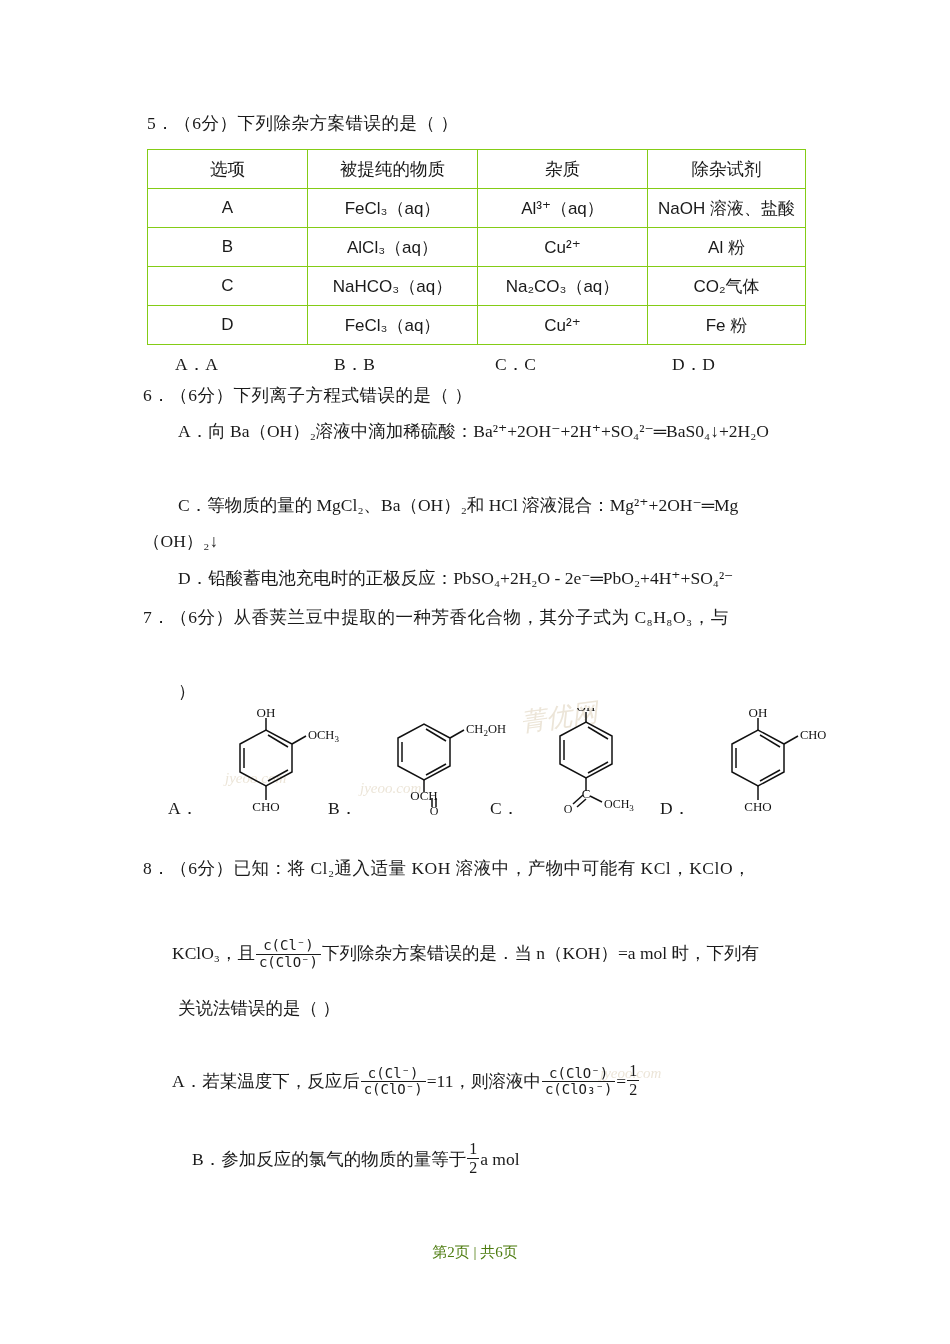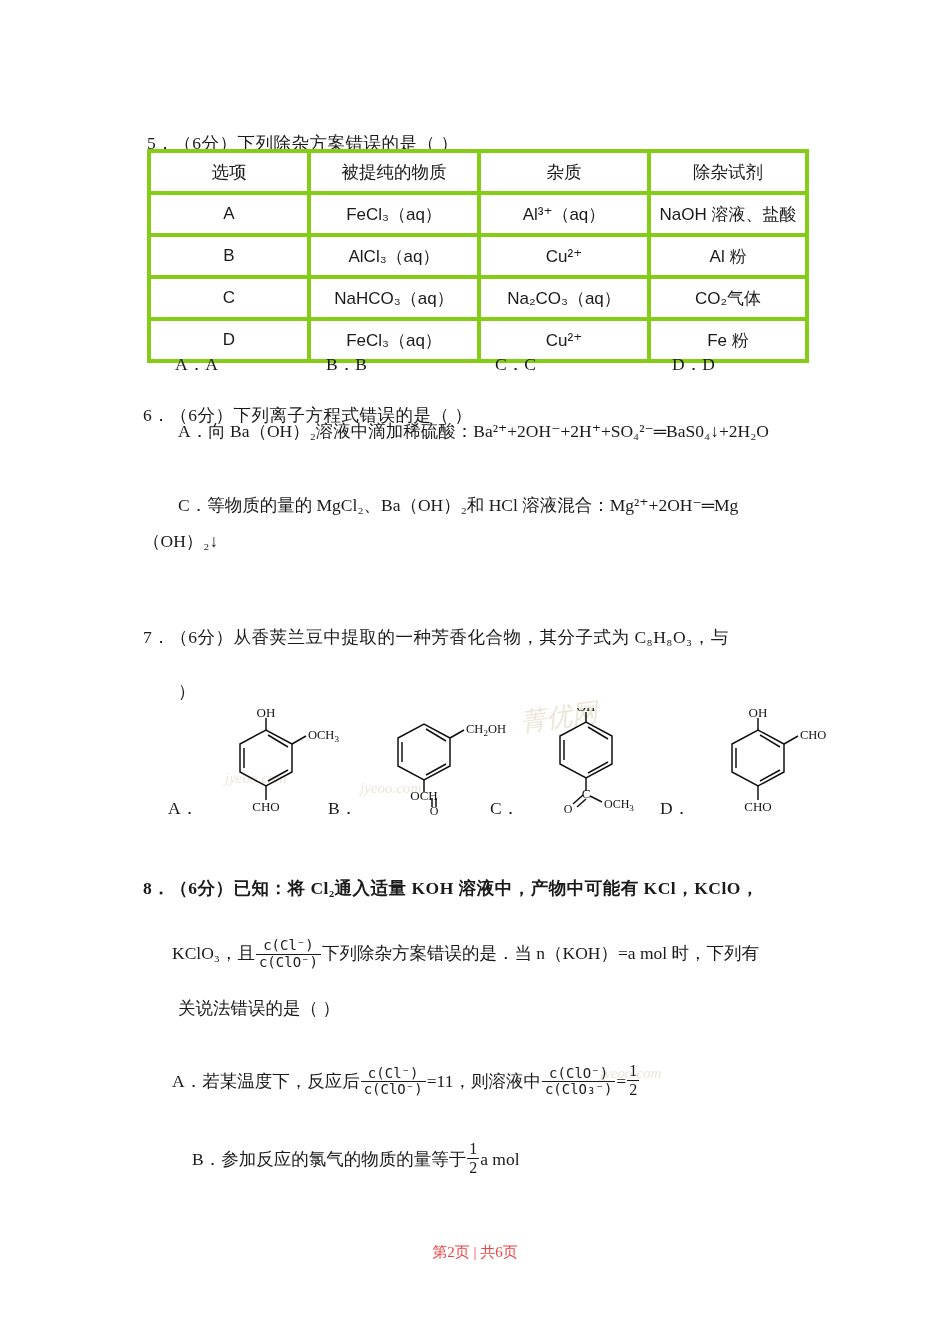--- a/index.html
+++ b/index.html
@@ -8,30 +8,30 @@
     background:#ffffff;
     font-family:"Liberation Serif","DejaVu Serif",serif;
     color:#1a1a1a;
     position:relative;
     overflow:hidden;
   }
   .page { position:absolute; left:0; top:0; width:950px; height:1344px; }
 
   
   .q-line { position:absolute; font-size:17.5px; line-height:1.55; white-space:nowrap; }
-  .q-num  { letter-spacing:0.5px;margin-top:20px; }
+  .q-num  { letter-spacing:0.5px; }
 
   
   .purify-table {
     position:absolute; left:147px; top:149px; width:658px;
     border-collapse:collapse;
     table-layout:fixed;
   }
   .purify-table td, .purify-table th {
-    border:4px solid #84cc16;
+    border:1px solid #84cc16;
     height:38px;
     text-align:center;
     vertical-align:middle;
     font-size:17px;
     font-weight:normal;
     padding:0;
   }
   .purify-table th { font-size:17.5px; }
   .col1 { width:160px; }
   .col2 { width:170px; }
@@ -83,21 +83,21 @@
     color:#ece5d8;
     font-style:italic;
     font-family:"Liberation Serif","DejaVu Serif",serif;
     pointer-events:none;
     user-select:none;
   }
 
   
   .footer {
     position:absolute; left:0; top:1243px; width:950px;
-    text-align:center; font-size:15px; color:#ef4444;
+    text-align:center; font-size:15px; color:#4d7c0f;
     font-family:"Liberation Serif","DejaVu Serif",serif;
   }
 </style>
 </head>
 <body>
 
 <div class="page">
 
   <div id="wm-host">
       <div class="wm" style="left: 520px; top: 700px; font-size: 26px; transform: rotate(-8deg);">菁优网</div>
@@ -146,29 +146,30 @@
         <td class="chem">D</td>
         <td class="chem">FeCl₃（aq）</td>
         <td class="chem">Cu²⁺</td>
         <td class="chem">Fe 粉</td>
       </tr>
     </tbody>
   </table>
 
   <div class="choice-row">
     <span style="left:175px;">A．A</span>
-    <span style="left:326px;text-align:right;">B．B</span>
+    <span style="left:334px;text-align:right;">B．B</span>
     <span style="left:495px;">C．C</span>
     <span style="left:672px;">D．D</span>
   </div>
 
   <div class="q-line q-num" style="left:143px; top:382px;">6．（6分）下列离子方程式错误的是（       ）</div>
   <div class="q-line" style="left:178px; top:418px;">A．向 Ba（OH）₂溶液中滴加稀硫酸：Ba²⁺+2OH⁻+2H⁺+SO₄²⁻═BaS0₄↓+2H₂O</div>
   <div class="q-line" style="left:178px; top:492px;">C．等物质的量的 MgCl₂、Ba（OH）₂和 HCl 溶液混合：Mg²⁺+2OH⁻═Mg</div>
   <div class="q-line" style="left:143px; top:528px;">（OH）₂↓</div>
+  <div class="q-line" style="left:178px; top:565px;">D．铅酸蓄电池充电时的正极反应：PbSO₄+2H₂O - 2e⁻═PbO₂+4H⁺+SO₄²⁻</div>
 
   <div class="q-line q-num" style="left:143px; top:604px;">7．（6分）从香荚兰豆中提取的一种芳香化合物，其分子式为 C₈H₈O₃，与</div>
   <div class="q-line" style="left:178px; top:678px;">）</div>
 
   <div class="struct-area">
 
     <div class="struct" style="left:168px;">
       <span class="struct-label">A．</span>
       <svg width="140" height="108" viewBox="0 0 140 108">
         <g stroke="#111" stroke-width="1.5" fill="none">
@@ -249,21 +250,21 @@
           <line x1="82" y1="36" x2="96" y2="28"></line>
           <line x1="56" y1="78" x2="56" y2="92"></line>
         </g>
         <text x="56" y="9" font-family="'Liberation Serif',serif" font-size="13" fill="#111" text-anchor="middle">OH</text>
         <text x="98" y="31" font-family="'Liberation Serif',serif" font-size="12.5" fill="#111" text-anchor="start">CHO</text>
         <text x="56" y="103" font-family="'Liberation Serif',serif" font-size="13" fill="#111" text-anchor="middle">CHO</text>
       </svg>
     </div>
   </div>
 
-  <div class="q-line q-num" style="left:143px; top:855px;font-weight:bold;">8．（6分）已知：将 Cl₂通入适量 KOH 溶液中，产物中可能有 KCl，KClO，</div>
+  <div class="q-line q-num" style="left:143px; top:855px;">8．（6分）已知：将 Cl₂通入适量 KOH 溶液中，产物中可能有 KCl，KClO，</div>
 
   <div class="q-line" style="left:172px; top:938px;">
     <span>KClO₃，且</span><span class="frac"><span class="num">c(Cl⁻)</span><span class="den">c(ClO⁻)</span></span><span>下列除杂方案错误的是．当 n（KOH）=a mol 时，下列有</span>
   </div>
 
   <div class="q-line" style="left:178px; top:995px;">关说法错误的是（       ）</div>
 
   <div class="q-line" style="left:172px; top:1062px;">
     <span>A．若某温度下，反应后</span><span class="frac"><span class="num">c(Cl⁻)</span><span class="den">c(ClO⁻)</span></span><span>=11，则溶液中</span><span class="frac"><span class="num">c(ClO⁻)</span><span class="den">c(ClO₃⁻)</span></span><span>=</span><span class="sfrac"><span class="num">1</span><span class="den">2</span></span>
   </div>

